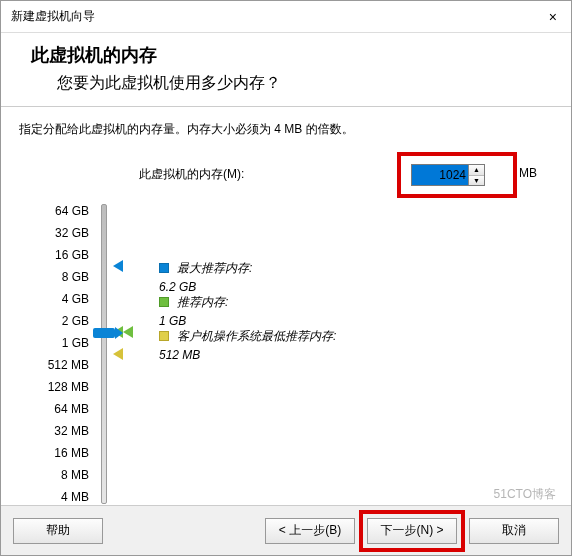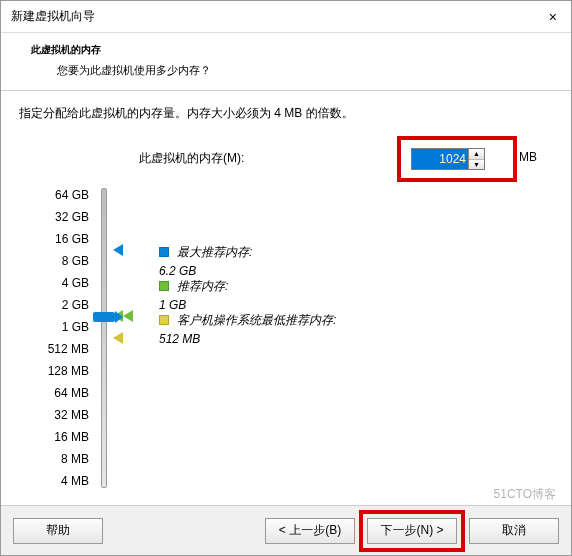--- a/index.html
+++ b/index.html
@@ -21,22 +21,22 @@
     padding: 0 10px 0 10px;
     background: #fff;
     border-bottom: 1px solid #ddd;
   }
   .titlebar .title { font-size: 12px; }
   .close-x { font-size: 14px; cursor: pointer; padding: 4px; }
   .header-panel {
     background: #fff;
     padding: 10px 18px 12px 30px;
   }
-  .header-panel .h1 { font-weight: bold; font-size: 10px; margin-bottom: 6px; }
-  .header-panel .h2 { font-size: 11px; padding-left: 26px; }
+  .header-panel .h1 { font-weight: bold; font-size: 18px; margin-bottom: 6px; }
+  .header-panel .h2 { font-size: 16px; padding-left: 26px; }
   .sep { height: 1px; background: #ccc; margin: 0; }
   .body {
     padding: 14px 18px 0 18px;
     position: relative;
   }
   .inst { font-size: 12px; margin-bottom: 22px; }
   .memrow {
     display: flex;
     align-items: center;
     margin-bottom: 10px;
@@ -63,21 +63,21 @@
     height: 22px;
     background: #fff;
   }
   .spinbox input {
     width: 56px;
     border: none;
     text-align: right;
     font-size: 12px;
     padding: 0 2px;
     background: #0078d7;
-    color: #fef9c3;
+    color: #000000;
     outline: none;
   }
   .spinbox .spbtns {
     display: flex;
     flex-direction: column;
     width: 16px;
     border-left: 1px solid #888;
   }
   .spinbox .spbtn {
     flex: 1;

